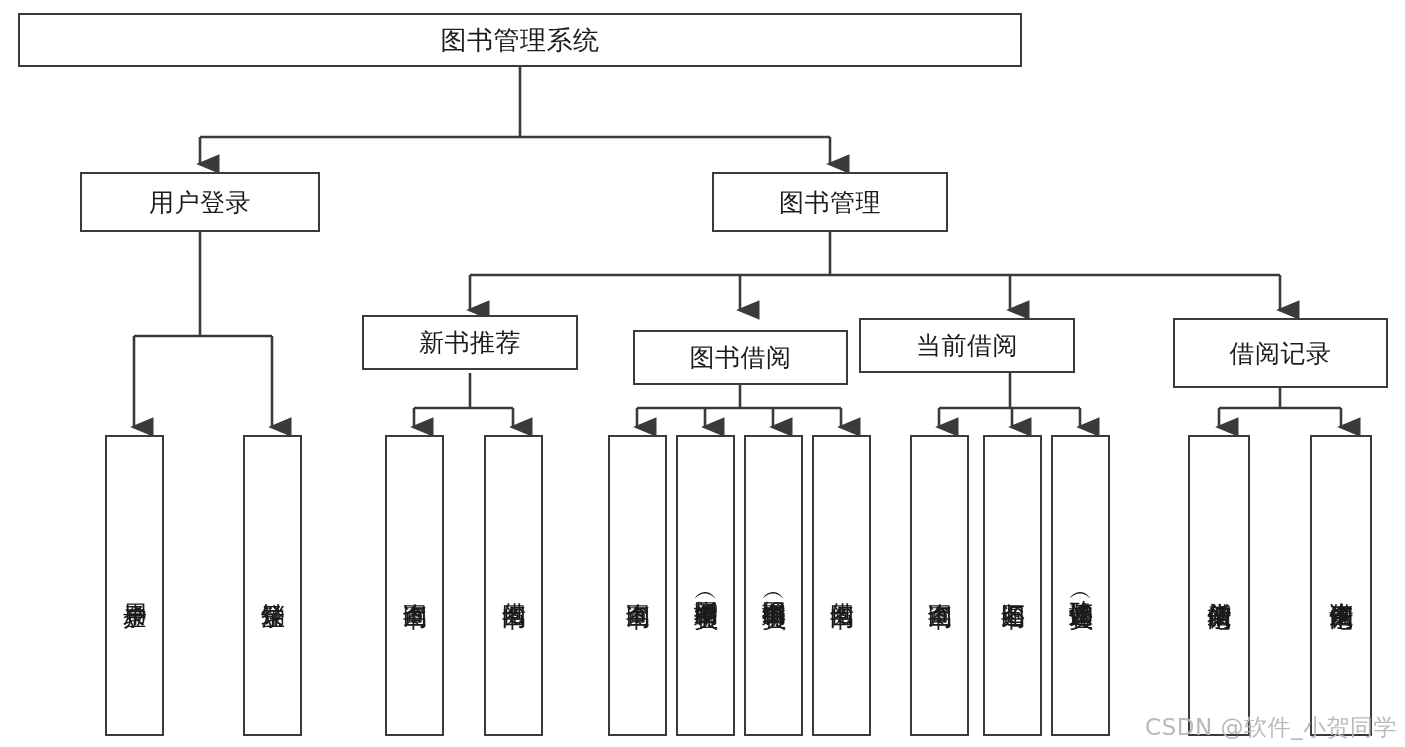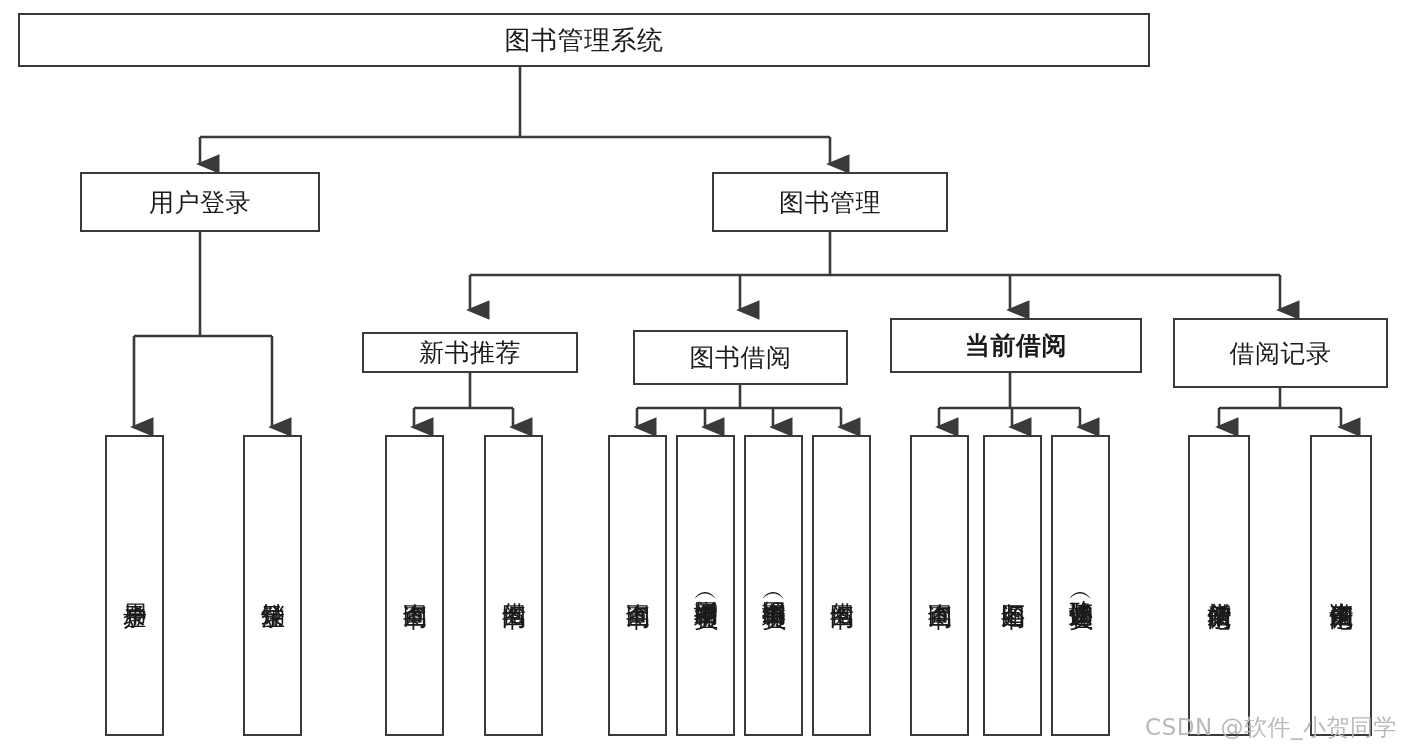--- a/index.html
+++ b/index.html
@@ -122,38 +122,38 @@
       <path d="M 1012 408 L 1012 427" marker-end="url(#arrow)"></path>
       <path d="M 1080 408 L 1080 427" marker-end="url(#arrow)"></path>
 
       <path d="M 1280 373 L 1280 408"></path>
       <path d="M 1219 408 L 1341 408"></path>
       <path d="M 1219 408 L 1219 427" marker-end="url(#arrow)"></path>
       <path d="M 1341 408 L 1341 427" marker-end="url(#arrow)"></path>
     </g>
   </svg>
 
-  <div class="node node-h node-root" style="left:18px; top:13px; width:1132px; height:54px;">
+  <div class="node node-h node-root" style="left:18px; top:13px; width:1004px; height:54px;">
     <span class="htext">图书管理系统</span>
   </div>
 
   <div class="node node-h" style="left:80px; top:172px; width:240px; height:60px;">
     <span class="htext">用户登录</span>
   </div>
   <div class="node node-h" style="left:712px; top:172px; width:236px; height:60px;">
     <span class="htext">图书管理</span>
   </div>
 
-  <div class="node node-h" style="left:362px; top:332px; width:216px; height:41px;align-items:center;">
+  <div class="node node-h" style="left:362px; top:315px; width:216px; height:55px;align-items:center;">
     <span class="htext">新书推荐</span>
   </div>
   <div class="node node-h" style="left:633px; top:318px; width:215px; height:55px;margin-top:12px;">
     <span class="htext">图书借阅</span>
   </div>
-  <div class="node node-h" style="left:890px; top:318px; width:252px; height:55px;font-weight:bold;">
+  <div class="node node-h" style="left:859px; top:318px; width:216px; height:55px;">
     <span class="htext">当前借阅</span>
   </div>
   <div class="node node-h" style="left:1173px; top:318px; width:215px; height:70px;">
     <span class="htext">借阅记录</span>
   </div>
 
   <div class="node node-v" style="left:105px; top:435px; width:59px; height:301px;">
     <span class="vtext">用户登录</span>
   </div>
   <div class="node node-v" style="left:243px; top:435px; width:59px; height:301px;">

